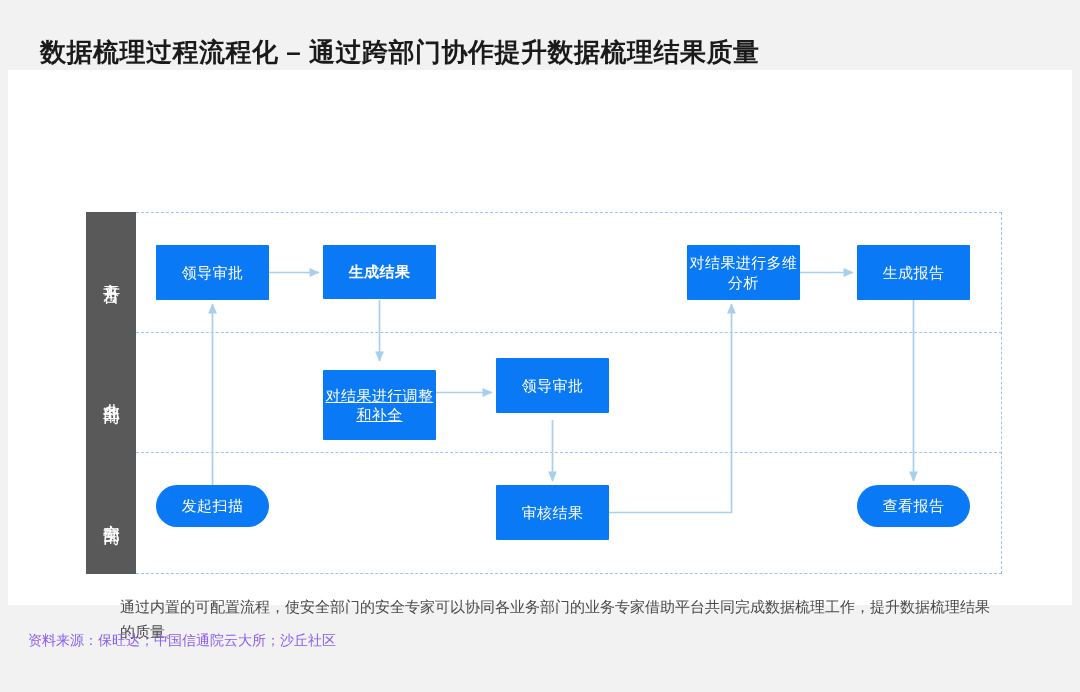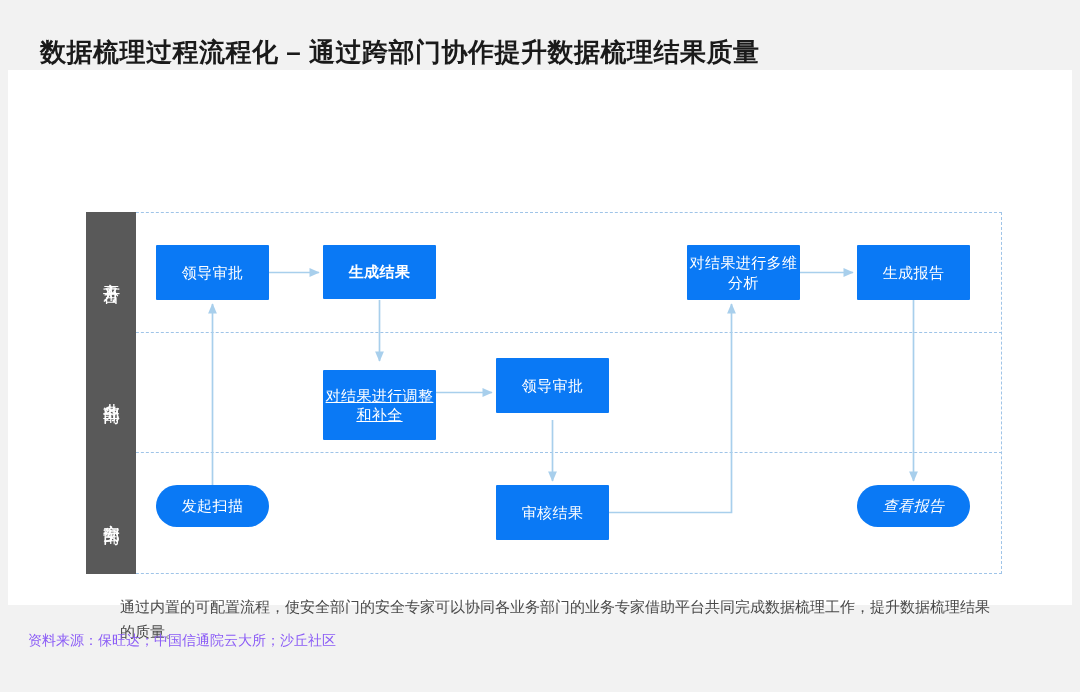--- a/index.html
+++ b/index.html
@@ -68,21 +68,21 @@
   .n-scan     {left:70px; top:33px;  width:113px;height:55px;}
   .n-result   {left:237px;top:33px;  width:113px;height:54px;font-weight:bold;}
   .n-multi    {left:589px;top:33px;  width:113px;height:55px;margin-left:12px;}
   .n-report   {left:771px;top:33px;  width:113px;height:55px;}
   
   .n-adjust   {left:237px;top:158px; width:113px;height:70px;text-decoration:underline;}
   .n-approve  {left:410px;top:146px; width:113px;height:55px;}
   
   .n-plan     {left:70px; top:273px; width:113px;height:42px;}
   .n-audit    {left:410px;top:273px; width:113px;height:55px;text-align:center;}
-  .n-view     {left:771px;top:273px; width:113px;height:42px;font-style:italic;}
+  .n-view     {left:771px;top:273px; width:113px;height:42px;}
 
   
   .links{position:absolute;left:0;top:0;width:916px;height:362px;overflow:visible;}
 
   .caption{
     position:absolute;left:112px;top:525px;width:880px;
     font-size:15px;line-height:1.65;color:#4a4a4a;
   }
 </style>
 </head>

